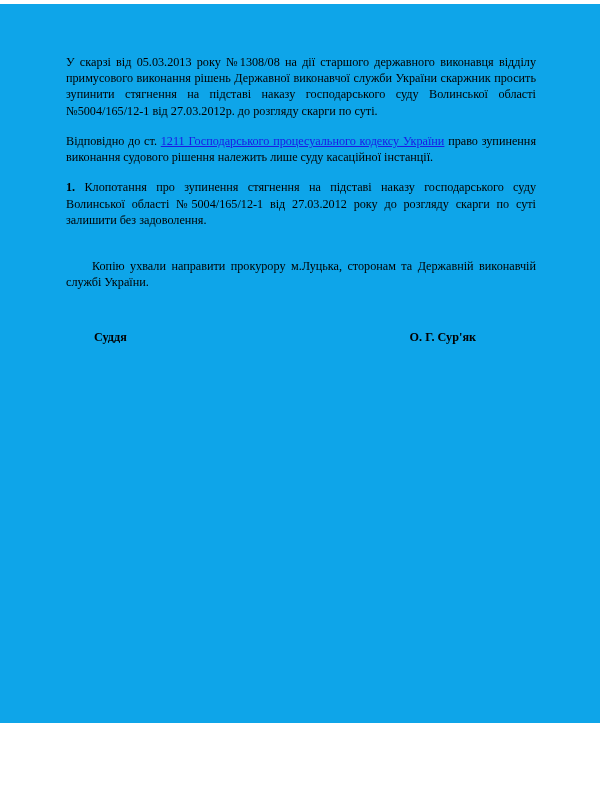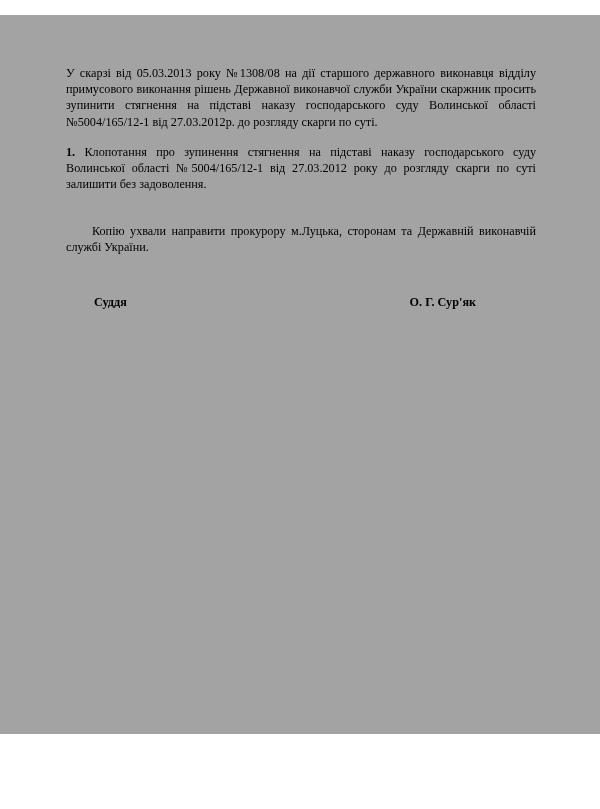--- a/index.html
+++ b/index.html
@@ -11,24 +11,24 @@
     width: 600px;
     height: 809px;
     font-family: "Liberation Serif", serif;
     color: #000000;
     position: relative;
     overflow: hidden;
   }
   .page {
     position: absolute;
     left: 0;
-    top: 15px;
+    top: 4px;
     width: 600px;
     height: 719px;
-    background: #a3a3a3;
+    background: #0ea5e9;
   }
   .doc-body {
     position: absolute;
     left: 66px;
     top: 50px;
     width: 470px;
   }
   p {
     margin: 0 0 14px 0;
     font-size: 12.2px;
@@ -80,20 +80,23 @@
 </head>
 <body>
 
 <div class="page">
   <div class="doc-body">
 
     <p>
       <span>У скарзі від 05.03.2013 року №1308/08 на дії старшого державного виконавця відділу примусового виконання рішень Державної виконавчої служби України скаржник просить зупинити стягнення на підставі наказу господарського суду Волинської області №5004/165/12-1 від 27.03.2012р. до розгляду скарги по суті.</span>
     </p>
 
+    <p>
+      <span>Відповідно до ст. </span><a class="lnk" href="#">1211 Господарського процесуального кодексу України</a><span> право зупинення виконання судового рішення належить лише суду касаційної інстанції.</span>
+    </p>
 
 
 
 
 
     <p class="para-point">
       <span class="bold">1.</span><span> Клопотання про зупинення стягнення на підставі  наказу господарського суду Волинської області №5004/165/12-1 від 27.03.2012 року до розгляду скарги по суті залишити без задоволення.</span>
     </p>
 
     <p class="para-copy">Копію ухвали направити прокурору м.Луцька, сторонам та Державній виконавчій службі України.</p>

